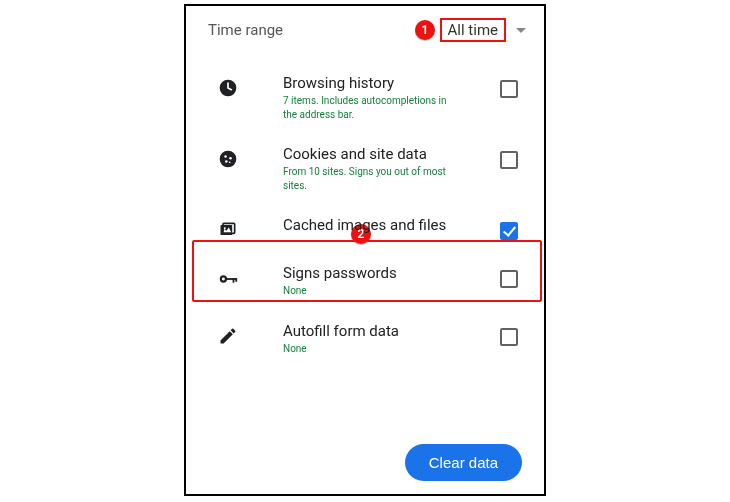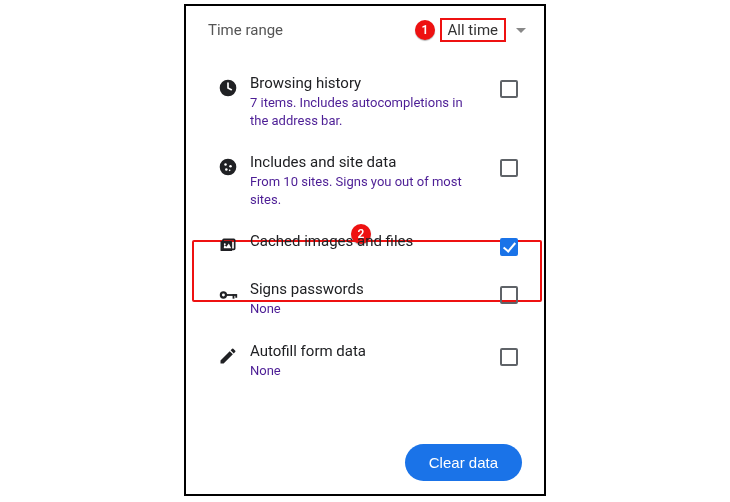--- a/index.html
+++ b/index.html
@@ -65,39 +65,40 @@
     .badge3 { bottom: 22px; right: 152px; }
 
     .list {
       padding: 10px 0 0 0;
     }
     .item {
       display: flex;
       align-items: flex-start;
       padding: 12px 20px 12px 20px;
       position: relative;
+      gap: 33px;
     }
     .item .icon-col {
       width: 44px;
       display: flex;
       justify-content: center;
       padding-top: 4px;
     }
     .item .text-col {
       flex: 1;
       padding-right: 10px;
     }
     .item-title {
       font-size: 15px;
       color: #202124;
       margin-bottom: 2px;
     }
     .item-desc {
-      font-size: 13px;
-      color: #4c1d95;
+      font-size: 10px;
+      color: #15803d;
       line-height: 1.35;
     }
     .checkbox-col {
       width: 30px;
       display: flex;
       align-items: flex-start;
       justify-content: center;
       padding-top: 6px;
     }
     .chk {
@@ -200,21 +201,21 @@
       <div class="icon-col">
         <svg width="20" height="20" viewBox="0 0 24 24" fill="#202124">
             <circle cx="12" cy="12" r="10"></circle>
             <circle cx="9" cy="9" r="1.5" fill="#fff"></circle>
             <circle cx="15" cy="11" r="1.5" fill="#fff"></circle>
             <circle cx="10" cy="15" r="1.5" fill="#fff"></circle>
             <circle cx="14" cy="16" r="1" fill="#fff"></circle>
           </svg>
       </div>
       <div class="text-col">
-        <div class="item-title">Includes and site data</div>
+        <div class="item-title">Cookies and site data</div>
         <div class="item-desc">From 10 sites. Signs you out of most sites.</div>
       </div>
       <div class="checkbox-col">
           <div class="chk"></div>
         </div>
     </div>
 
     <div class="item">
       <div class="icon-col">
         <svg width="20" height="20" viewBox="0 0 24 24" fill="#202124">

